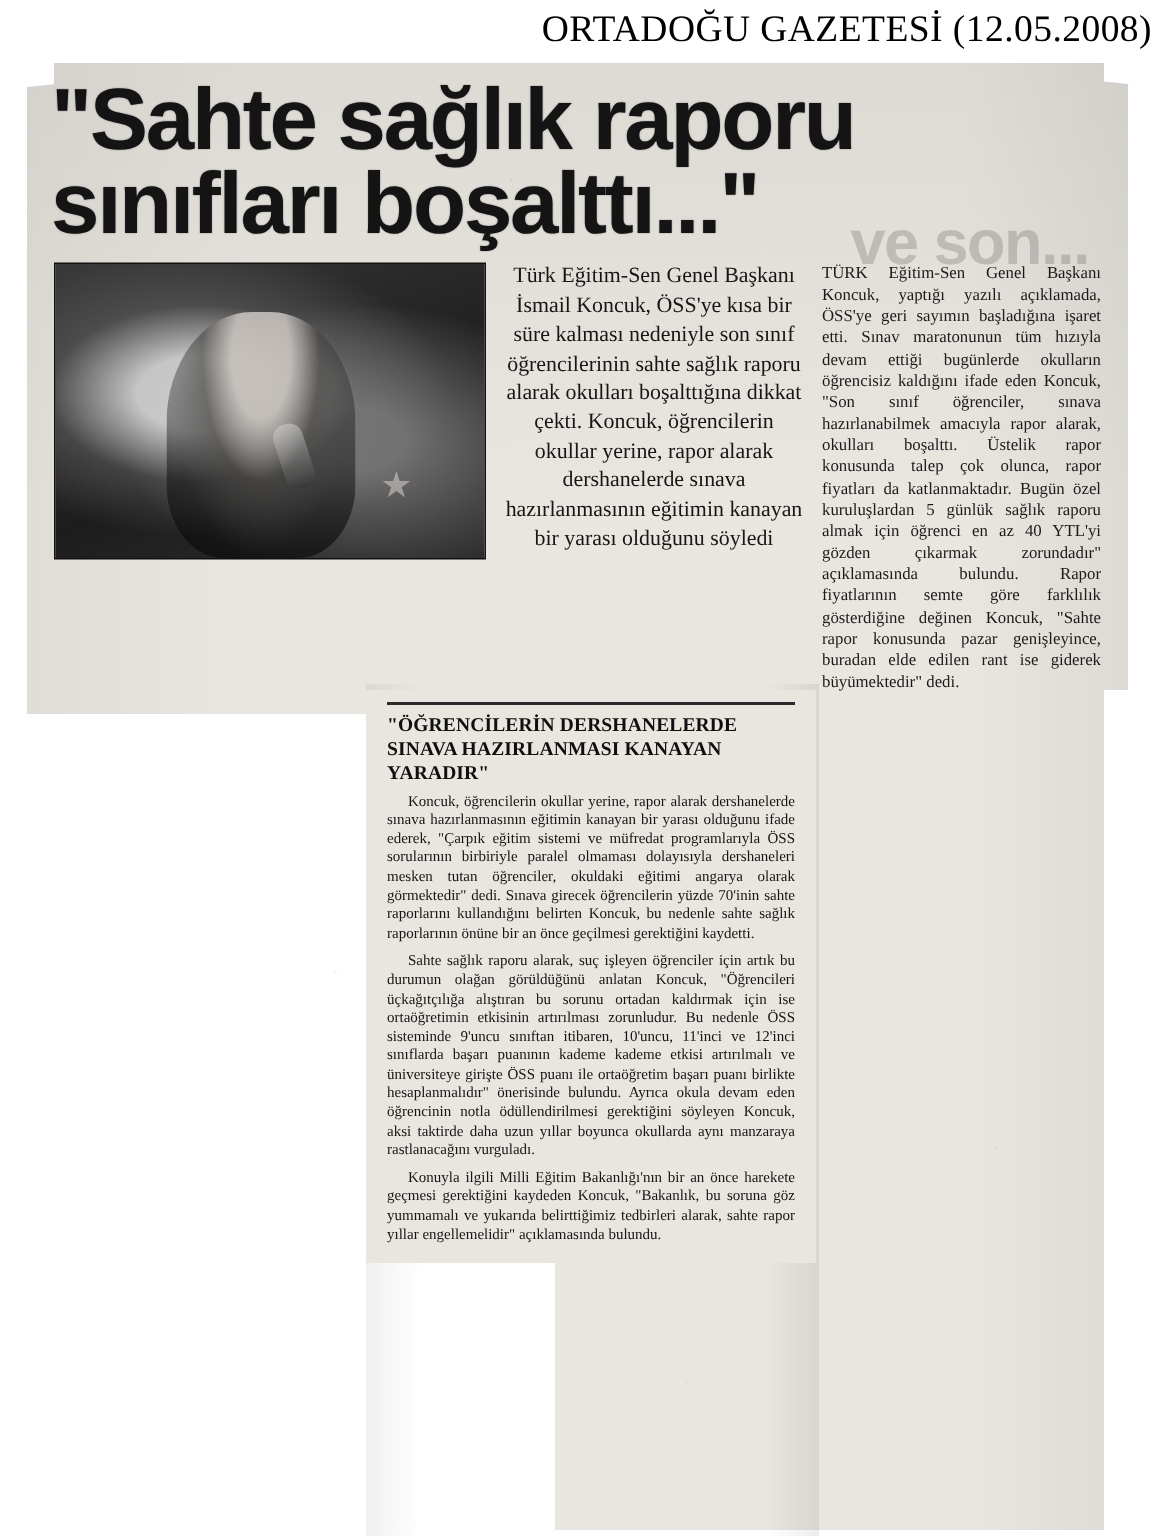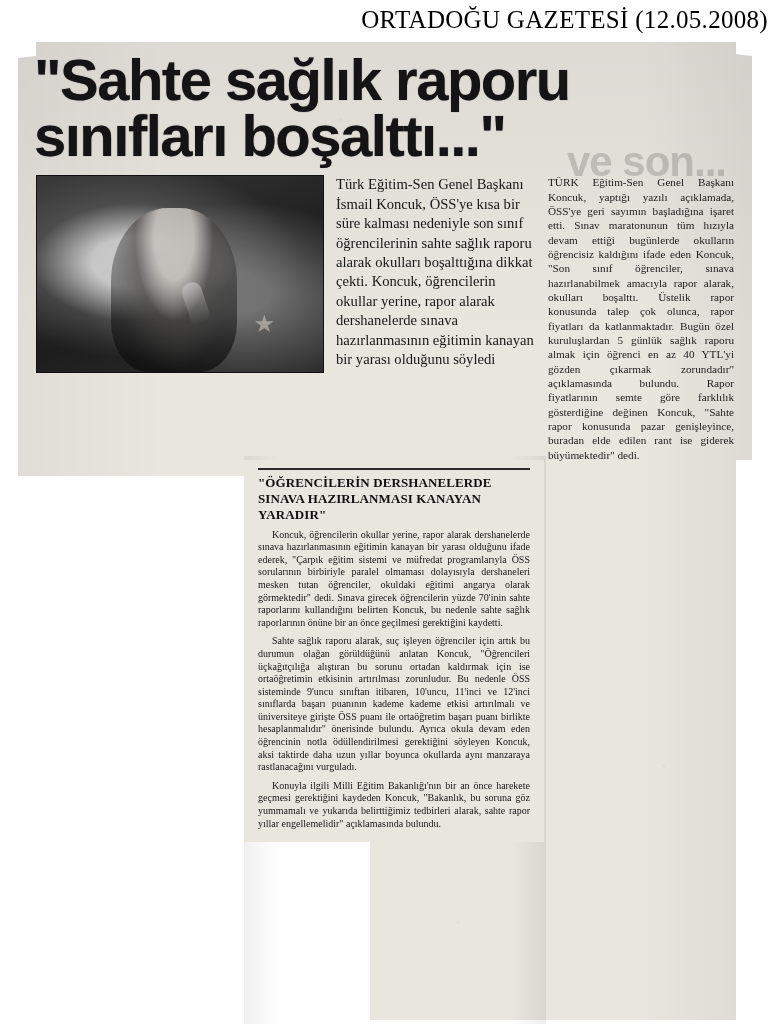--- a/index.html
+++ b/index.html
@@ -149,21 +149,21 @@
     border-radius: 9px;
     transform: rotate(-18deg);
   }
 
   .lead {
     flex: 0 0 200px;
     font-family: "Liberation Serif", serif;
     font-size: 14.6px;
     line-height: 1.33;
     color: #161616;
-    text-align: left;
+    text-align: center;
   }
 
   .side {
     flex: 1 1 auto;
     font-family: "Liberation Serif", serif;
     font-size: 11.2px;
     line-height: 1.28;
     color: #1b1b1b;
     text-align: justify;
   }

